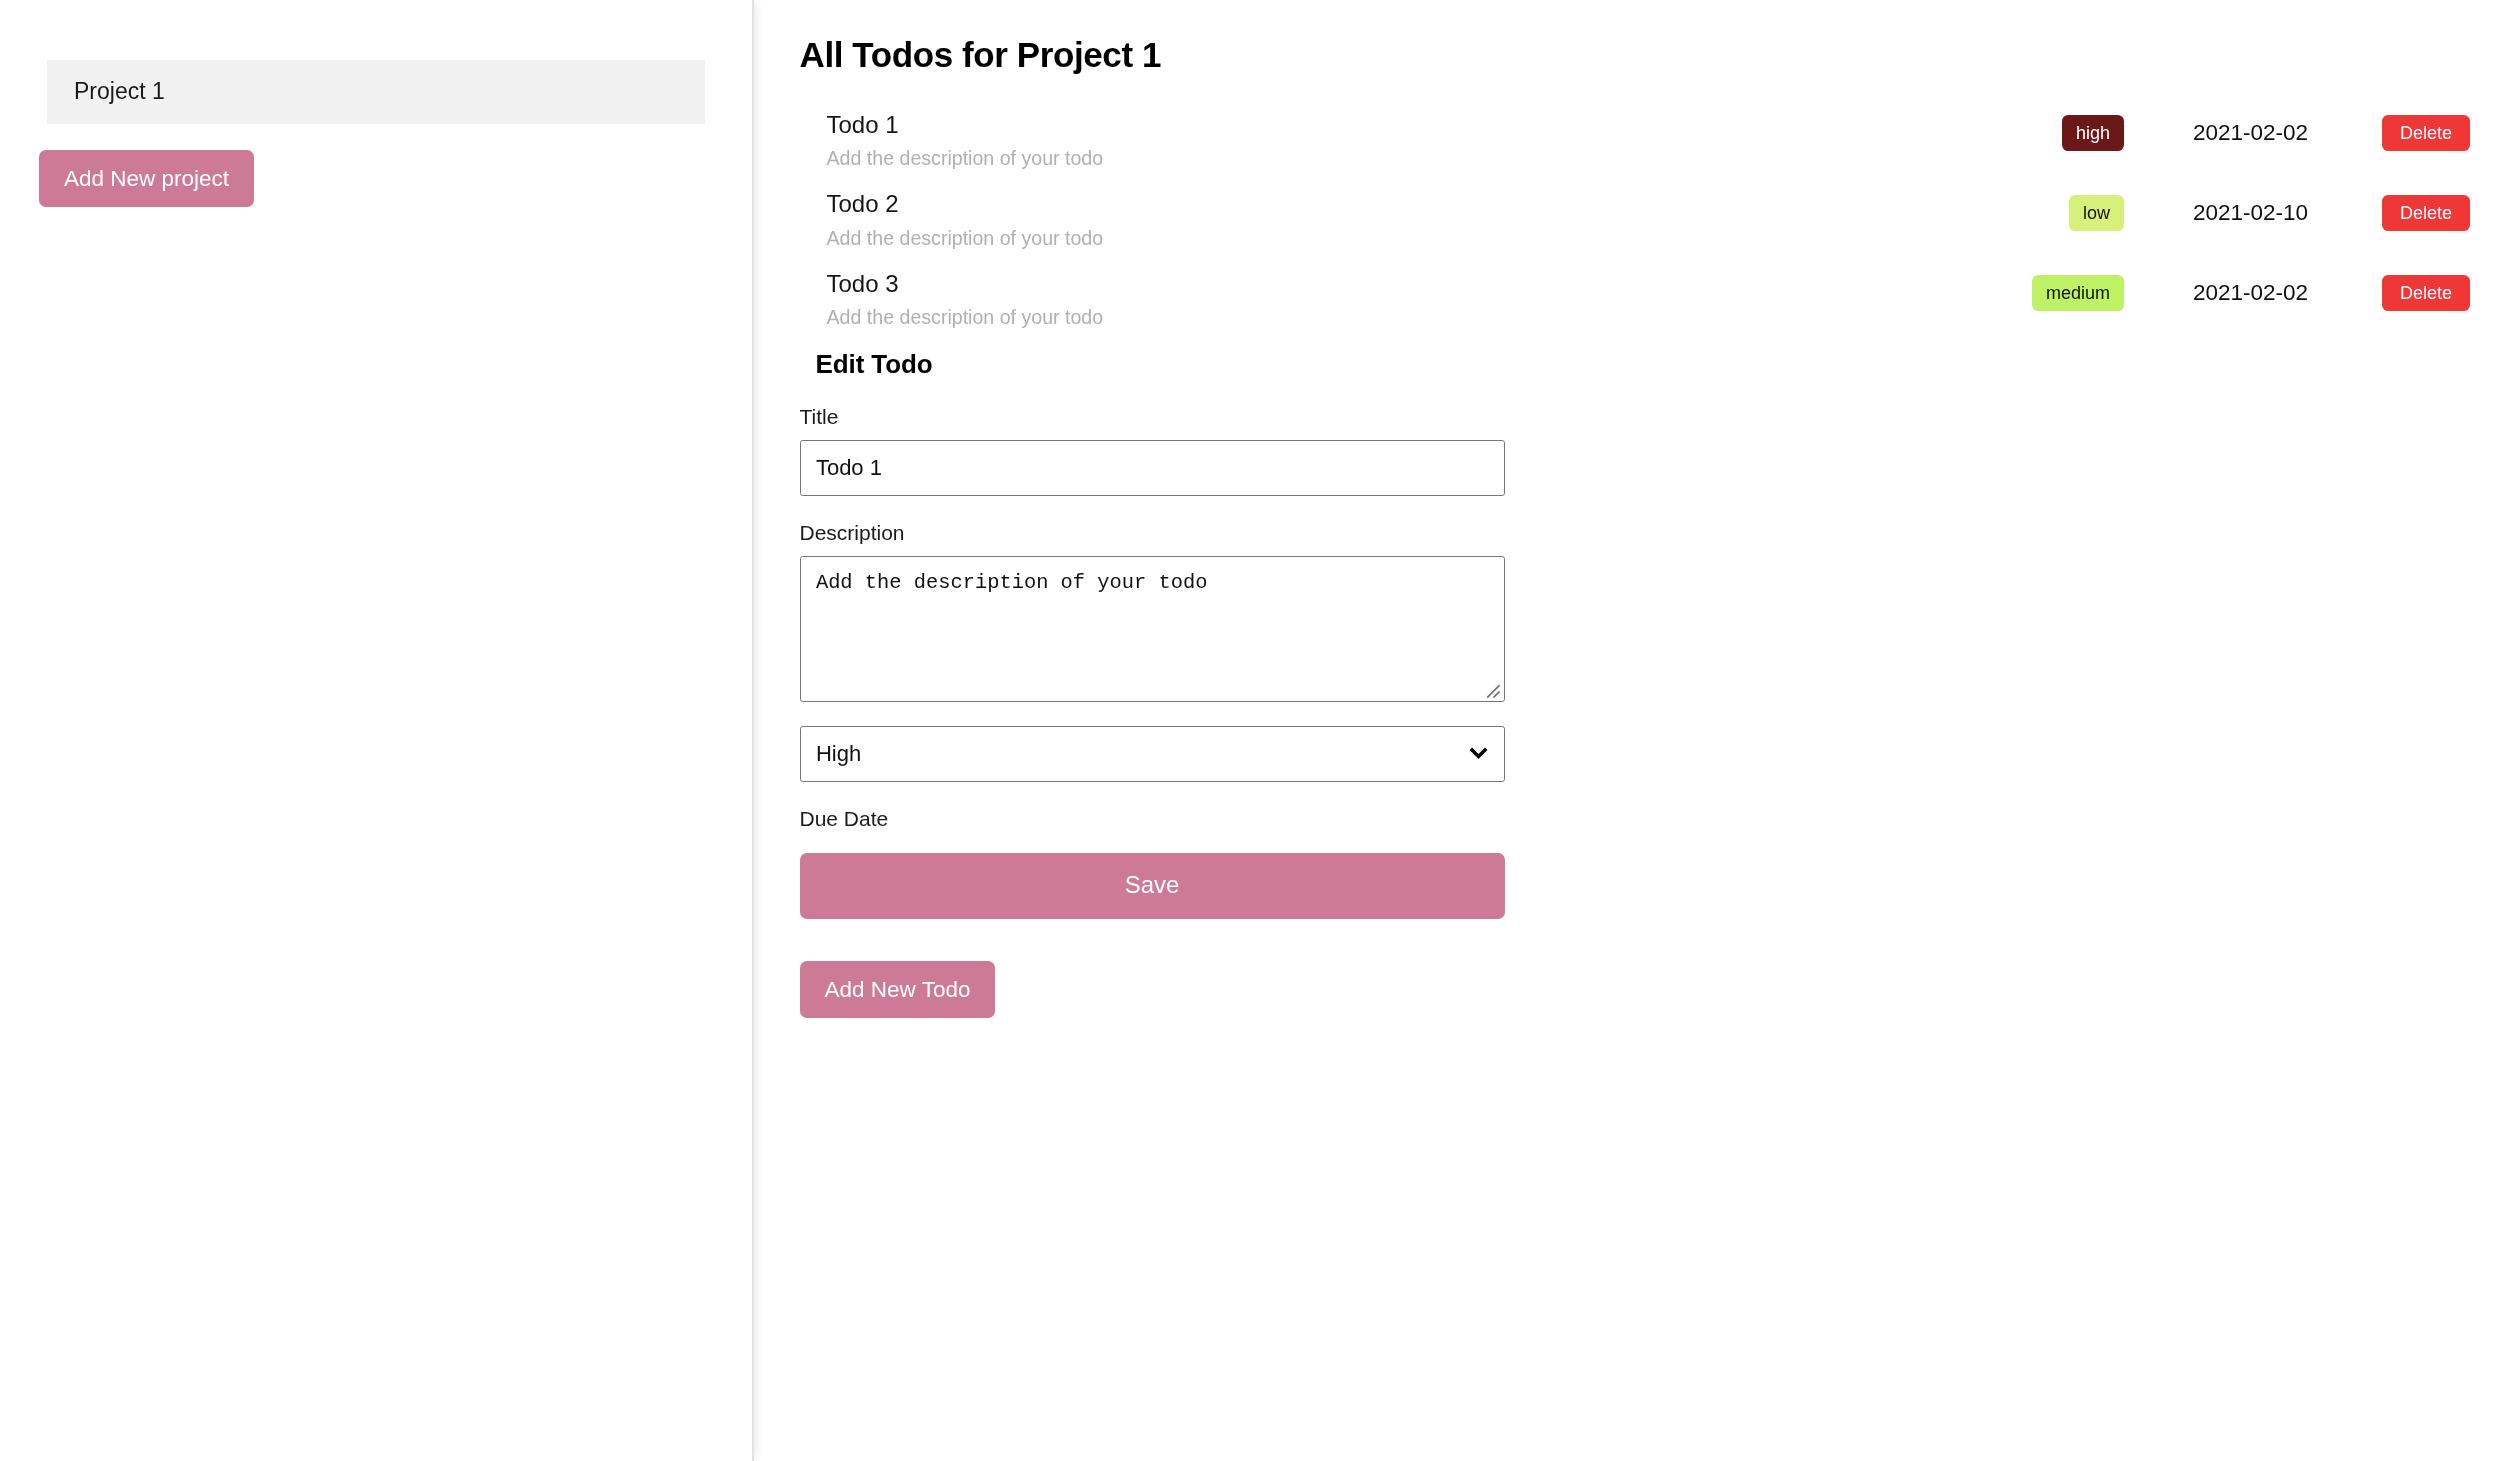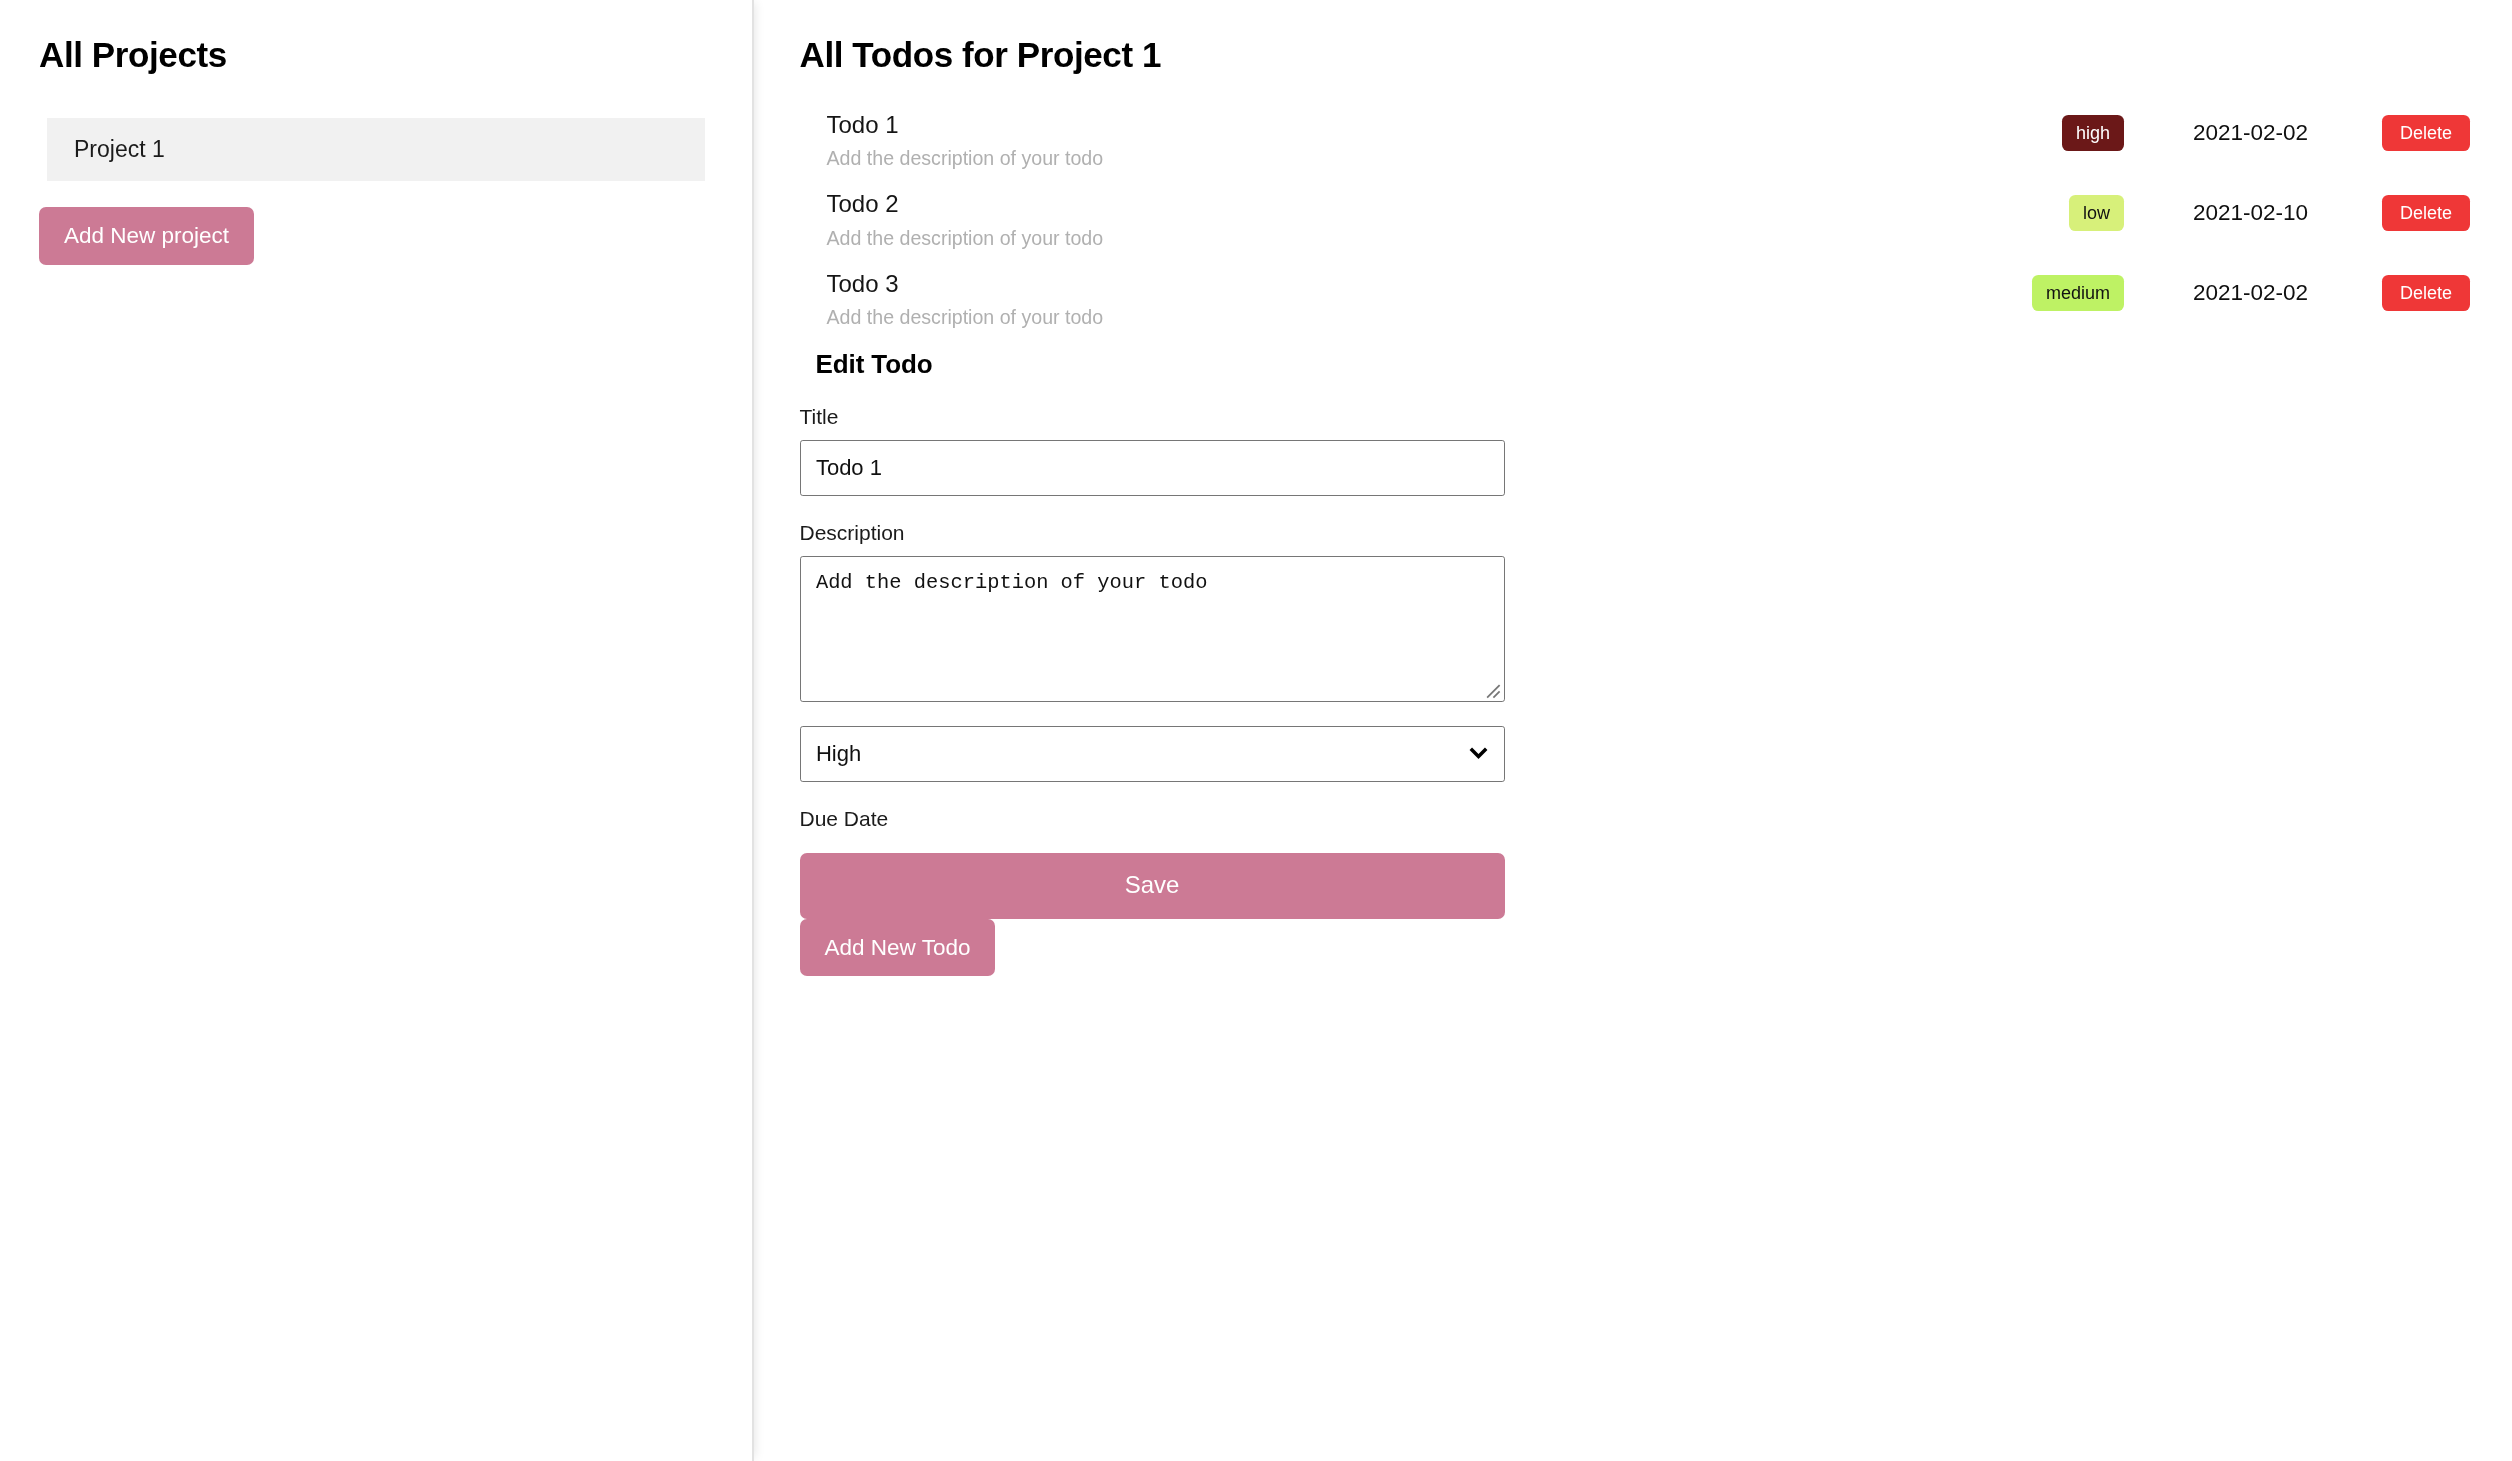--- a/index.html
+++ b/index.html
@@ -294,30 +294,30 @@
 
   #save-btn {
     width: 705px;
     height: 66px;
     margin-top: 9.8px;
     padding: 0;
     font-size: 24px;
   }
 
   #add-todo-btn {
+    margin-top: 42px;
     padding: 15.4px 25px;
   }
 </style>
 </head>
 <body>
 
 <div id="app">
 
   <aside id="sidebar">
-    <h1 class="panel-title">All Projects</h1>
 
     <ul class="project-list">
       <li>
         <button class="project-item">Project 1</button>
       </li>
     </ul>
 
     <button id="add-project-btn" class="btn-pink">Add New project</button>
   </aside>
 

